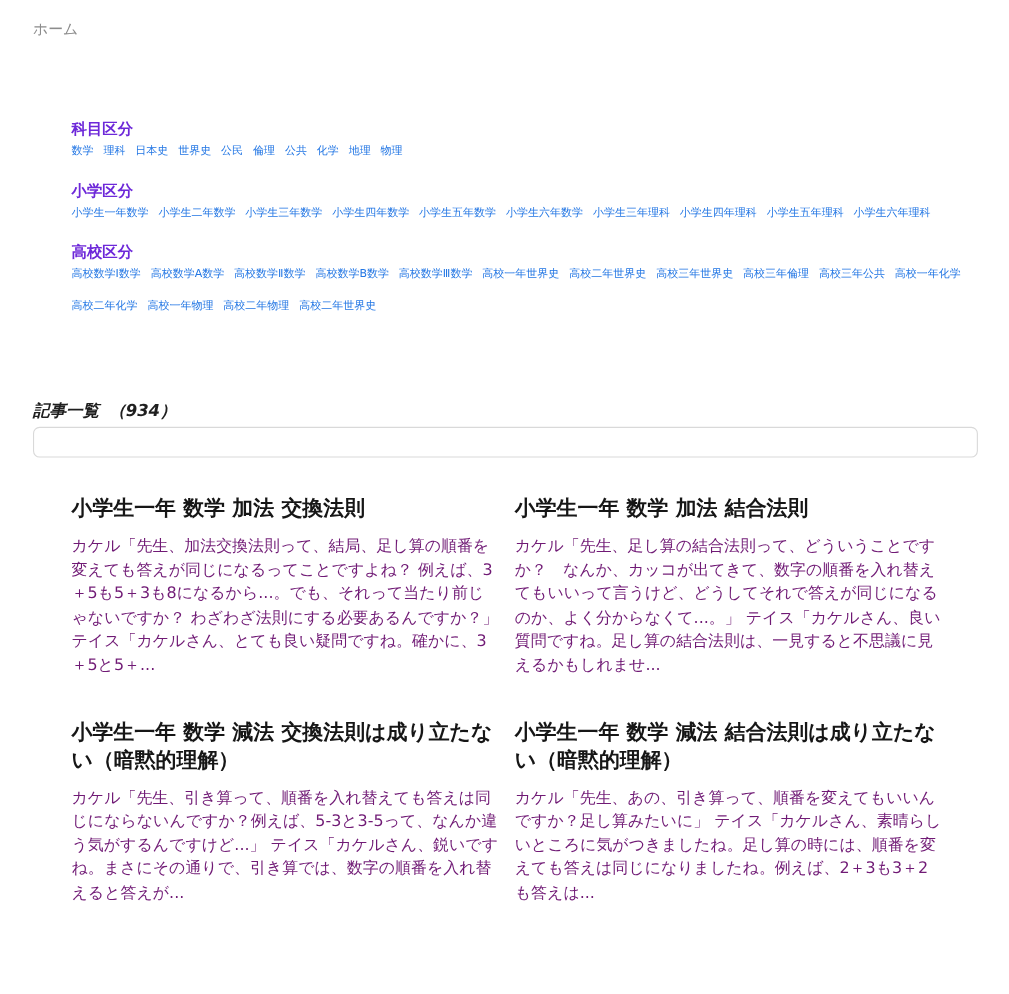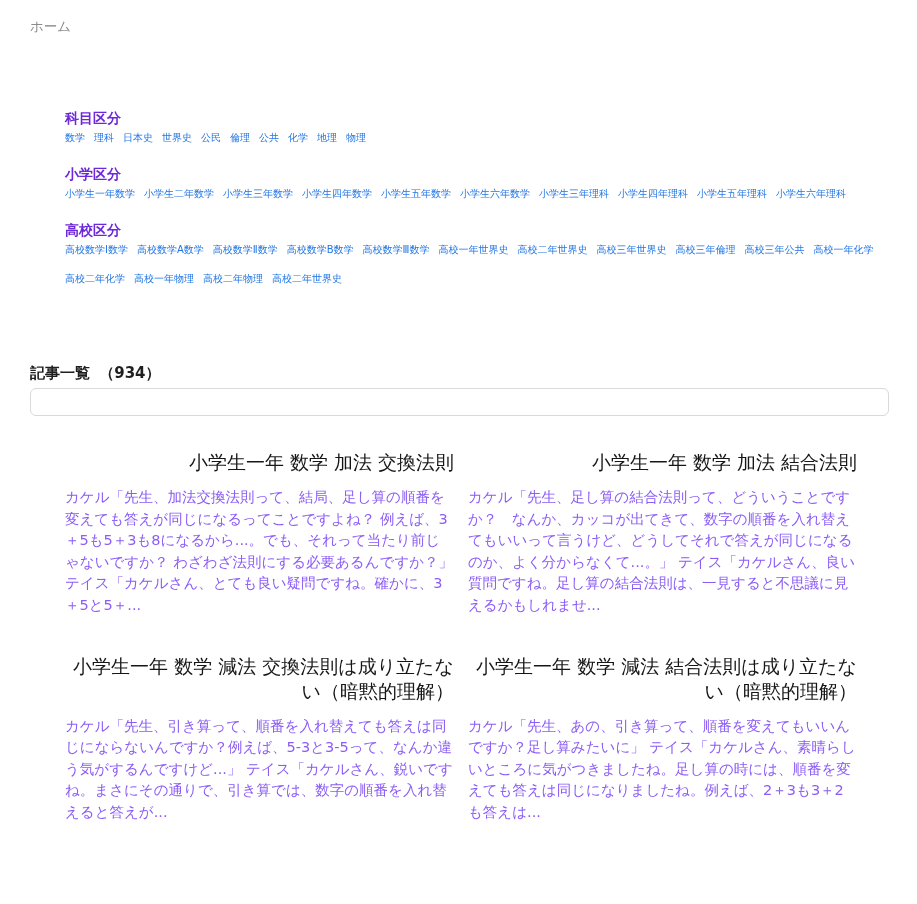--- a/index.html
+++ b/index.html
@@ -40,20 +40,21 @@
     margin: 0 9px 9px 0;
     cursor: pointer;
     white-space: nowrap;
   }
 
   .articles-header {
     margin: 66px 0 5px 30px;
     font-size: 15px;
     font-weight: bold;
     color: #1f1f1f;
+    font-style: italic;
   }
   .articles-header .count { margin-left: 4px; }
 
   .search {
     display: block;
     margin: 0 0 0 30px;
     width: 859px;
     height: 28px;
     border: 1px solid #d9d9d9;
     border-radius: 6px;
@@ -69,29 +70,28 @@
     display: grid;
     grid-template-columns: 1fr 1fr;
     column-gap: 14px;
     row-gap: 37px;
   }
   .card { cursor: pointer; }
   .card h2 {
     margin: 0 0 12px 0;
     font-size: 19px;
     line-height: 25px;
-    font-weight: 400;
+    font-weight: 700;
     color: #161616;
-    text-align: right;
   }
   .card p {
     margin: 0;
     font-size: 14.5px;
     line-height: 21.6px;
-    color: #8b5cf6;
+    color: #701a75;
   }
 </style>
 </head>
 <body>
 
 
 
 <a class="breadcrumb">ホーム</a>
 
 <nav class="categories" id="categories">

